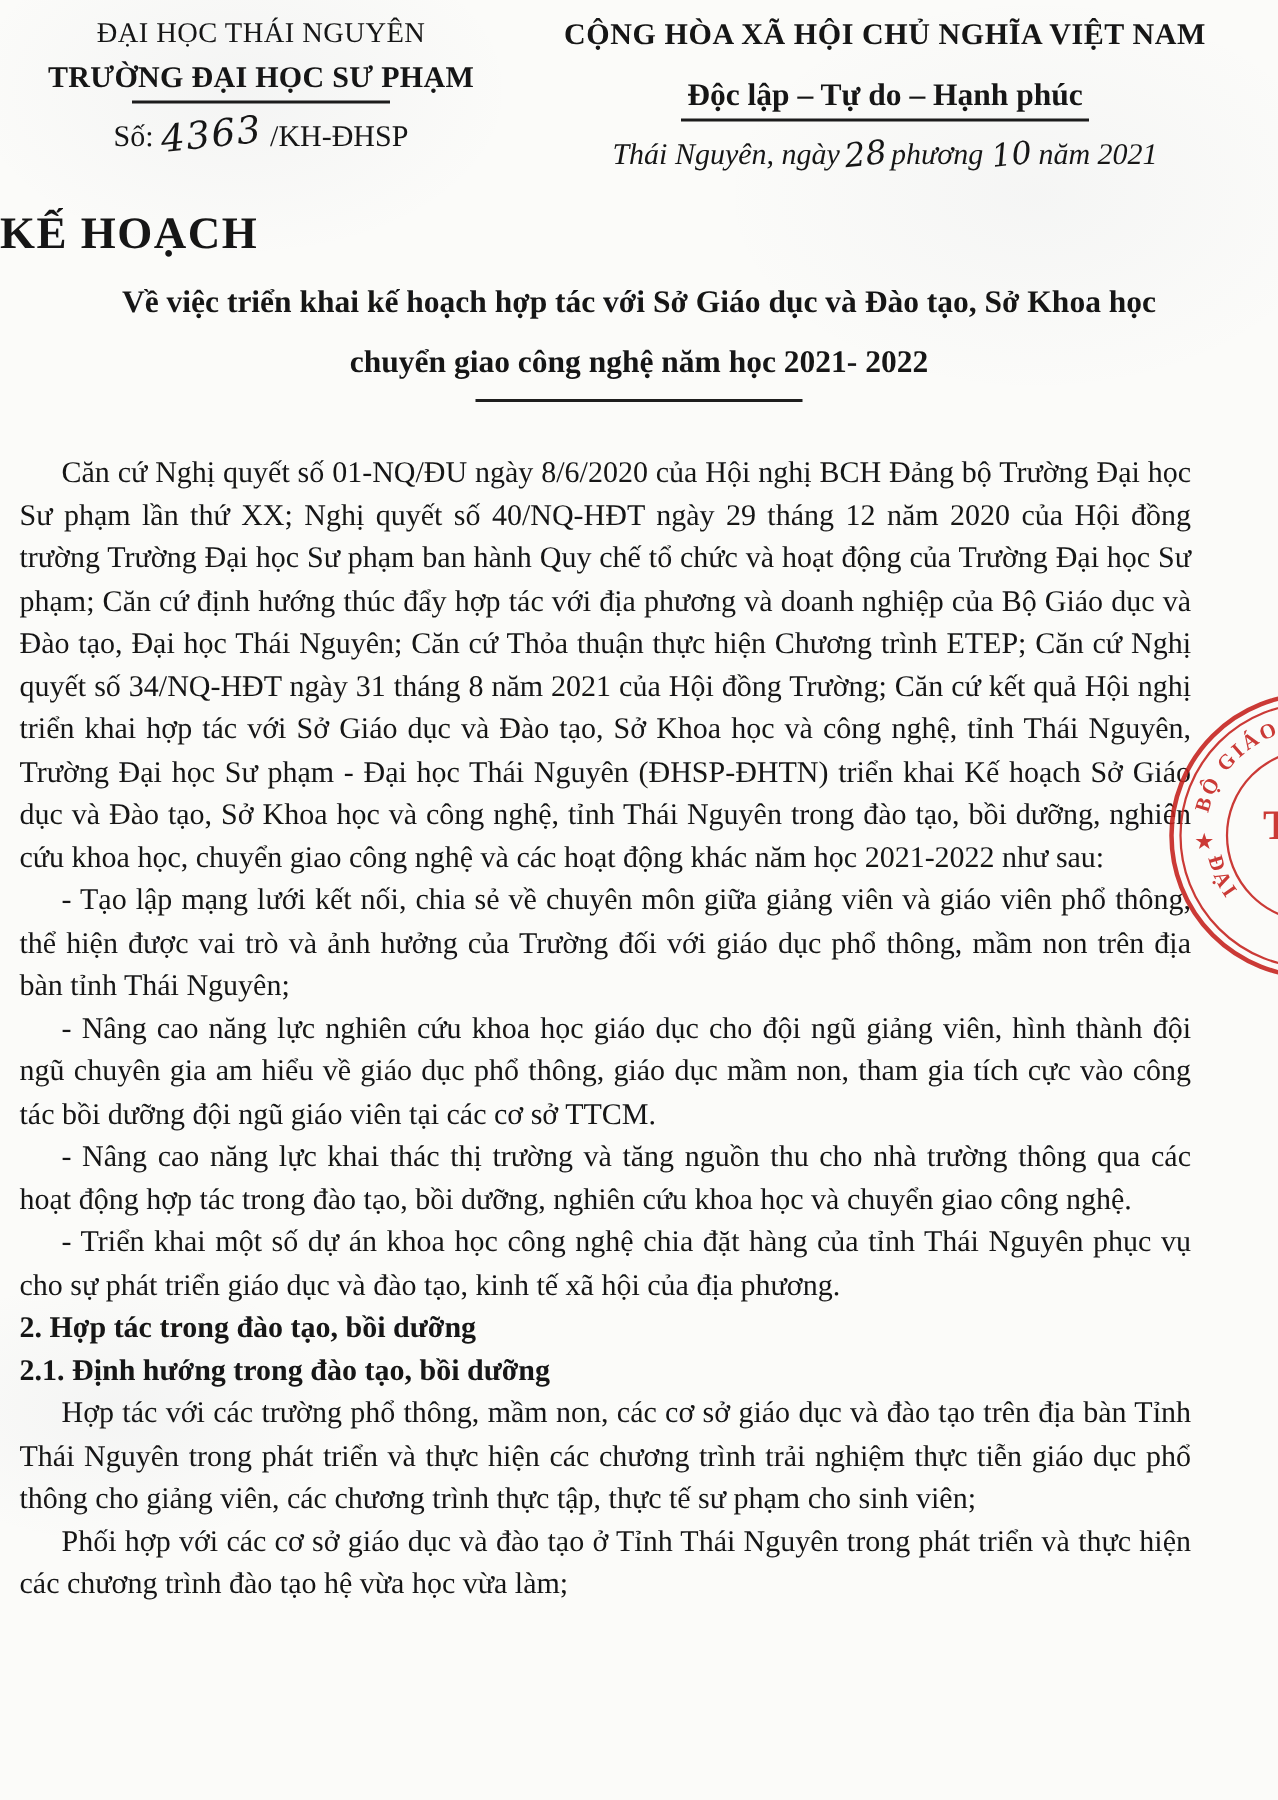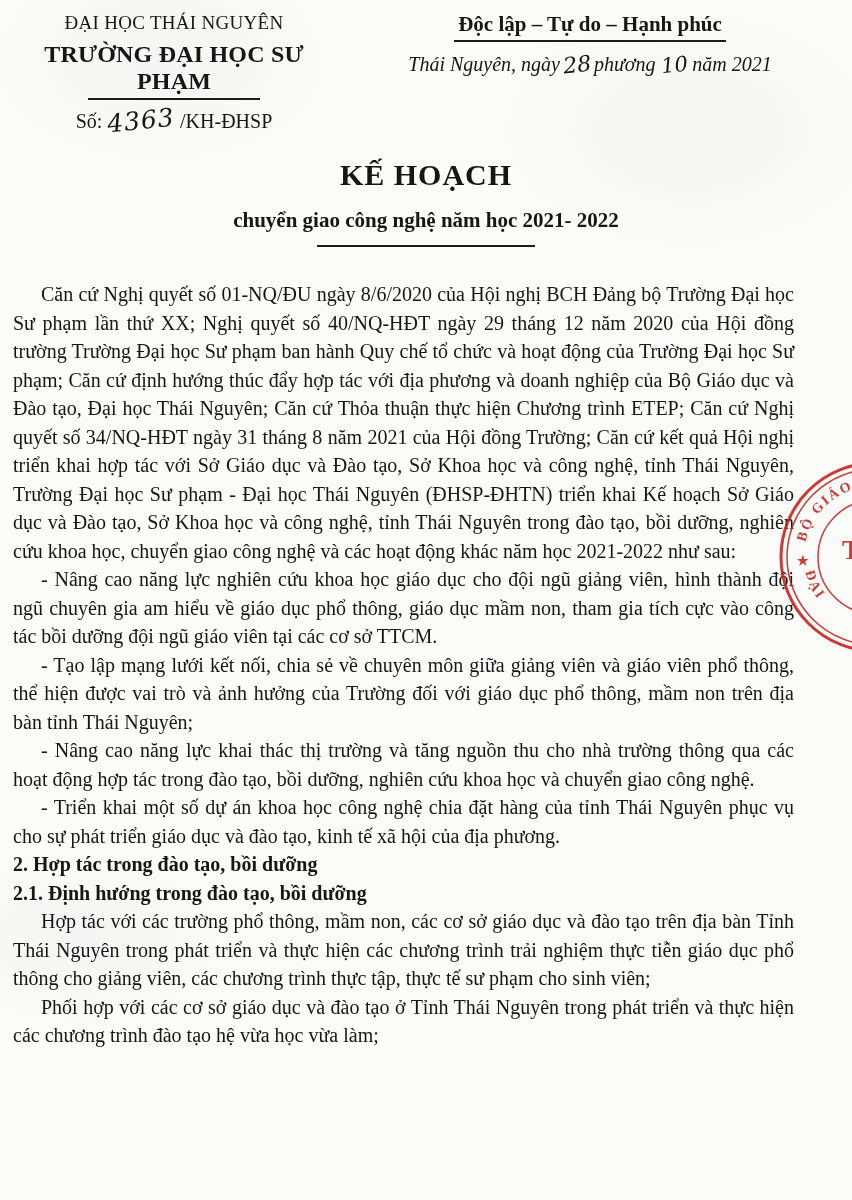--- a/index.html
+++ b/index.html
@@ -16,42 +16,42 @@
       #fbfbf9;
   }
   .page { position: relative; width: 852px; height: 1200px; }
 
   
   .header { display: flex; padding-top: 12px; }
   .h-left { width: 308px; margin-left: 20px; text-align: center; }
   .h-right { flex: 1; margin: 0 26px 0 26px; text-align: center; }
 
   .hl1 { font-size: 19px; letter-spacing: .3px; }
-  .hl2 { font-size: 24px; font-weight: bold; margin-top: 7px; letter-spacing: .2px; }
+  .hl2 { font-size: 20px; font-weight: bold; margin-top: 7px; letter-spacing: .2px; }
   .hl-rule { width: 172px; border-top: 2px solid #1c1c1c; margin: 3px auto 0 auto; }
   .hl3 { font-size: 20px; margin-top: 5px; }
 
   .hr1 { font-size: 20px; font-weight: bold; letter-spacing: .4px; }
-  .hr2 { font-size: 21px; font-weight: bold; margin-top: 0; }
+  .hr2 { font-size: 21px; font-weight: bold; margin-top: 16px; }
   .hr2 .ul { display: inline-block; border-bottom: 2px solid #1c1c1c; padding: 0 4px 3px 4px; }
   .hr3 { font-size: 20px; font-style: italic; margin-top: 9px; }
 
   .hand {
     display: inline-block;
     font-family: "DejaVu Serif", serif;
     font-style: italic;
     transform: rotate(-6deg) translateY(1px);
   }
   .hand.num  { font-size: 25px; letter-spacing: 1px; }
   .hand.day  { font-size: 22px; margin: 0 -2px; }
   .hand.month{ font-size: 21px; font-style: italic; }
 
   
   .title {
-    text-align: center; font-size: 30px; font-weight: bold;
+    text-align: left; font-size: 30px; font-weight: bold;
     letter-spacing: 1px; margin-top: 24px;
   }
   .subtitle {
     text-align: center; font-size: 21px; font-weight: bold;
     line-height: 40px; margin-top: 8px;
   }
   .sub-rule { width: 218px; border-top: 2.5px solid #1e1e1e; margin: 5px auto 0 auto; }
 
   
   .doc-body {
@@ -78,44 +78,46 @@
       <div class="hl1">ĐẠI HỌC THÁI NGUYÊN</div>
       <div class="hl2">TRƯỜNG ĐẠI HỌC SƯ PHẠM</div>
       <div class="hl-rule"></div>
       <div class="hl3">
         <span>Số:</span>
         <span class="hand num">4363</span>
         <span>/KH-ĐHSP</span>
       </div>
     </div>
     <div class="h-right">
+      <div class="hr1">CỘNG HÒA XÃ HỘI CHỦ NGHĨA VIỆT NAM</div>
       <div class="hr2">
         <span class="ul">Độc lập – Tự do – Hạnh phúc</span>
       </div>
       <div class="hr3">
         <span>Thái Nguyên, ngày</span>
         <span class="hand day">28</span>
         <span>phương</span>
         <span class="hand month">10</span>
         <span>năm 2021</span>
       </div>
     </div>
   </div>
 
   <div class="title">KẾ HOẠCH</div>
 
   <div class="subtitle">
+    <div>Về việc triển khai kế hoạch hợp tác với Sở Giáo dục và Đào tạo, Sở Khoa học</div>
     <div>chuyển giao công nghệ năm học 2021- 2022</div>
   </div>
   <div class="sub-rule"></div>
 
   <div class="doc-body">
       <p class="bp">Căn cứ Nghị quyết số 01-NQ/ĐU ngày 8/6/2020 của Hội nghị BCH Đảng bộ Trường Đại học Sư phạm lần thứ XX; Nghị quyết số 40/NQ-HĐT ngày 29 tháng 12 năm 2020 của Hội đồng trường Trường Đại học Sư phạm ban hành Quy chế tổ chức và hoạt động của Trường Đại học Sư phạm; Căn cứ định hướng thúc đẩy hợp tác với địa phương và doanh nghiệp của Bộ Giáo dục và Đào tạo, Đại học Thái Nguyên; Căn cứ Thỏa thuận thực hiện Chương trình ETEP; Căn cứ Nghị quyết số 34/NQ-HĐT ngày 31 tháng 8 năm 2021 của Hội đồng Trường; Căn cứ kết quả Hội nghị triển khai hợp tác với Sở Giáo dục và Đào tạo, Sở Khoa học và công nghệ, tỉnh Thái Nguyên, Trường Đại học Sư phạm - Đại học Thái Nguyên (ĐHSP-ĐHTN) triển khai Kế hoạch Sở Giáo dục và Đào tạo, Sở Khoa học và công nghệ, tỉnh Thái Nguyên trong đào tạo, bồi dưỡng, nghiên cứu khoa học, chuyển giao công nghệ và các hoạt động khác năm học 2021-2022 như sau:</p>
+      <p class="bp">- Tạo lập mạng lưới kết nối, chia sẻ về chuyên môn giữa giảng viên và giáo viên phổ thông, thể hiện được vai trò và ảnh hưởng của Trường đối với giáo dục phổ thông, mầm non trên địa bàn tỉnh Thái Nguyên;</p>
       <p class="bp">- Nâng cao năng lực nghiên cứu khoa học giáo dục cho đội ngũ giảng viên, hình thành đội ngũ chuyên gia am hiểu về giáo dục phổ thông, giáo dục mầm non, tham gia tích cực vào công tác bồi dưỡng đội ngũ giáo viên tại các cơ sở TTCM.</p>
-      <p class="bp">- Tạo lập mạng lưới kết nối, chia sẻ về chuyên môn giữa giảng viên và giáo viên phổ thông, thể hiện được vai trò và ảnh hưởng của Trường đối với giáo dục phổ thông, mầm non trên địa bàn tỉnh Thái Nguyên;</p>
       <p class="bp">- Nâng cao năng lực khai thác thị trường và tăng nguồn thu cho nhà trường thông qua các hoạt động hợp tác trong đào tạo, bồi dưỡng, nghiên cứu khoa học và chuyển giao công nghệ.</p>
       <p class="bp">- Triển khai một số dự án khoa học công nghệ chia đặt hàng của tỉnh Thái Nguyên phục vụ cho sự phát triển giáo dục và đào tạo, kinh tế xã hội của địa phương.</p>
       <p class="bh">2. Hợp tác trong đào tạo, bồi dưỡng</p>
       <p class="bh">2.1. Định hướng trong đào tạo, bồi dưỡng</p>
       <p class="bp">Hợp tác với các trường phổ thông, mầm non, các cơ sở giáo dục và đào tạo trên địa bàn Tỉnh Thái Nguyên trong phát triển và thực hiện các chương trình trải nghiệm thực tiễn giáo dục phổ thông cho giảng viên, các chương trình thực tập, thực tế sư phạm cho sinh viên;</p>
       <p class="bp">Phối hợp với các cơ sở giáo dục và đào tạo ở Tỉnh Thái Nguyên trong phát triển và thực hiện các chương trình đào tạo hệ vừa học vừa làm;</p>
     </div>
 
   <svg class="stamp" width="200" height="220" viewBox="0 0 200 220" aria-hidden="true">
     <circle class="ring" cx="117" cy="111" r="94" stroke-width="3"></circle>

